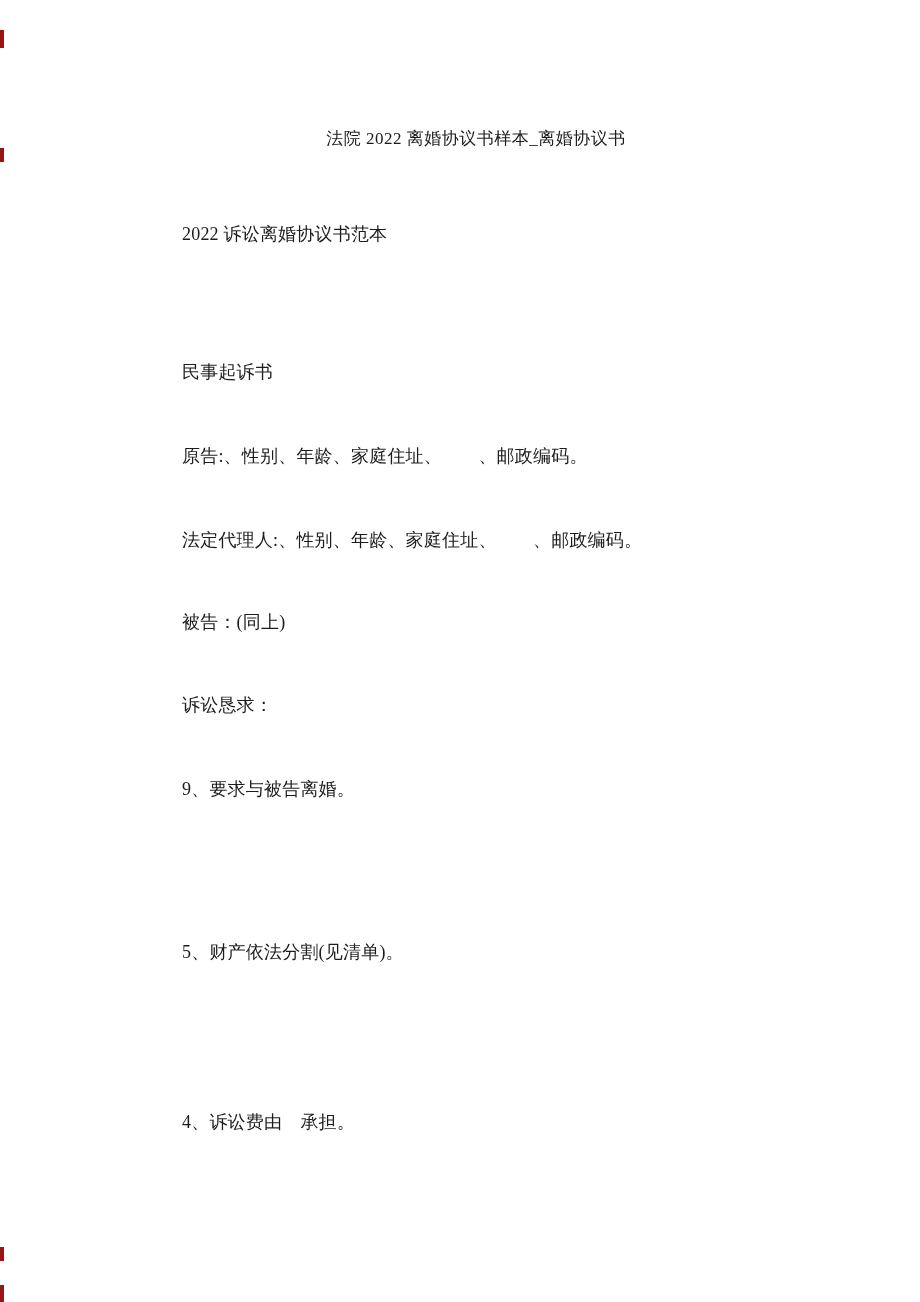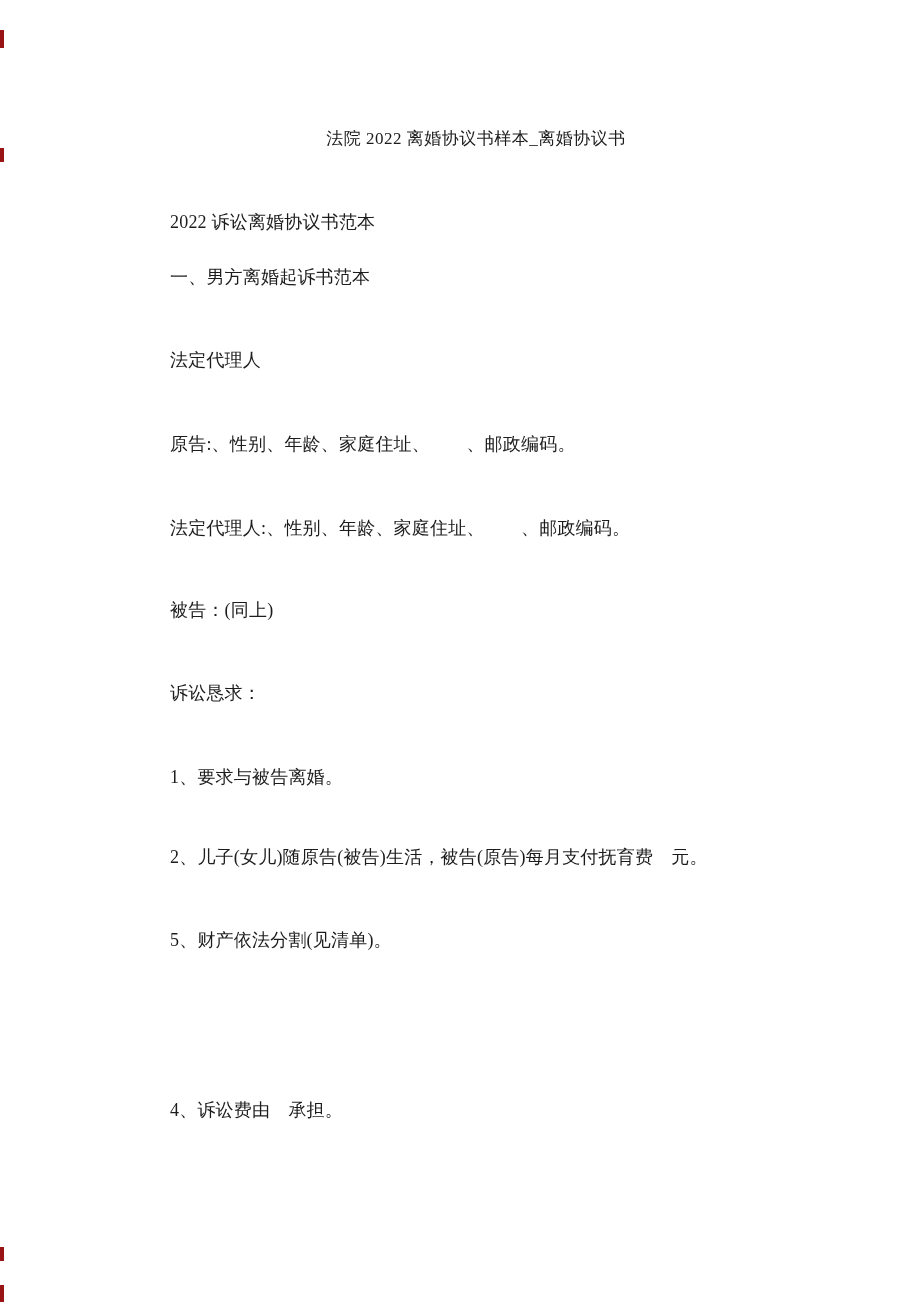--- a/index.html
+++ b/index.html
@@ -29,21 +29,21 @@
     font-size: 17px;
     font-weight: normal;
     line-height: 24px;
     text-align: center;
     letter-spacing: 0.5px;
     white-space: pre;
   }
   .line {
     position: absolute;
     left: 170px;
-    margin: 0;
+    margin: 12px;
     font-size: 18px;
     line-height: 24px;
     white-space: pre;
     letter-spacing: 0.2px;
   }
   .edge-mark {
     position: absolute;
     left: 0;
     width: 4px;
     background: var(--edge-mark-color, #991414);
@@ -55,35 +55,33 @@
 </style>
 </head>
 <body style="color: rgb(28, 28, 28); background: rgb(255, 255, 255);">
 
 <main class="page">
 
   <h1 class="doc-title">法院 2022 离婚协议书样本_离婚协议书</h1>
 
   <p class="line" style="top:210px">2022 诉讼离婚协议书范本</p>
 
-  <p class="line" style="top:265px">一、男方离婚起诉书范本</p>
 
-  <p class="line" style="top:348px">法定代理人</p>
+  <p class="line" style="top:348px">民事起诉书</p>
 
   <p class="line" style="top:432px">原告:、性别、年龄、家庭住址、　　、邮政编码。</p>
 
   <p class="line" style="top:516px">法定代理人:、性别、年龄、家庭住址、　　、邮政编码。</p>
 
   <p class="line" style="top:598px">被告：(同上)</p>
 
   <p class="line" style="top:681px">诉讼恳求：</p>
 
-  <p class="line" style="top:765px">1、要求与被告离婚。</p>
+  <p class="line" style="top:765px">9、要求与被告离婚。</p>
 
-  <p class="line" style="top:845px">2、儿子(女儿)随原告(被告)生活，被告(原告)每月支付抚育费　元。</p>
 
   <p class="line" style="top:928px">5、财产依法分割(见清单)。</p>
 
 
   <p class="line" style="top:1098px">4、诉讼费由　承担。</p>
 
   <div class="edge-mark m1"></div>
   <div class="edge-mark m2"></div>
   <div class="edge-mark m3"></div>
   <div class="edge-mark m4"></div>

